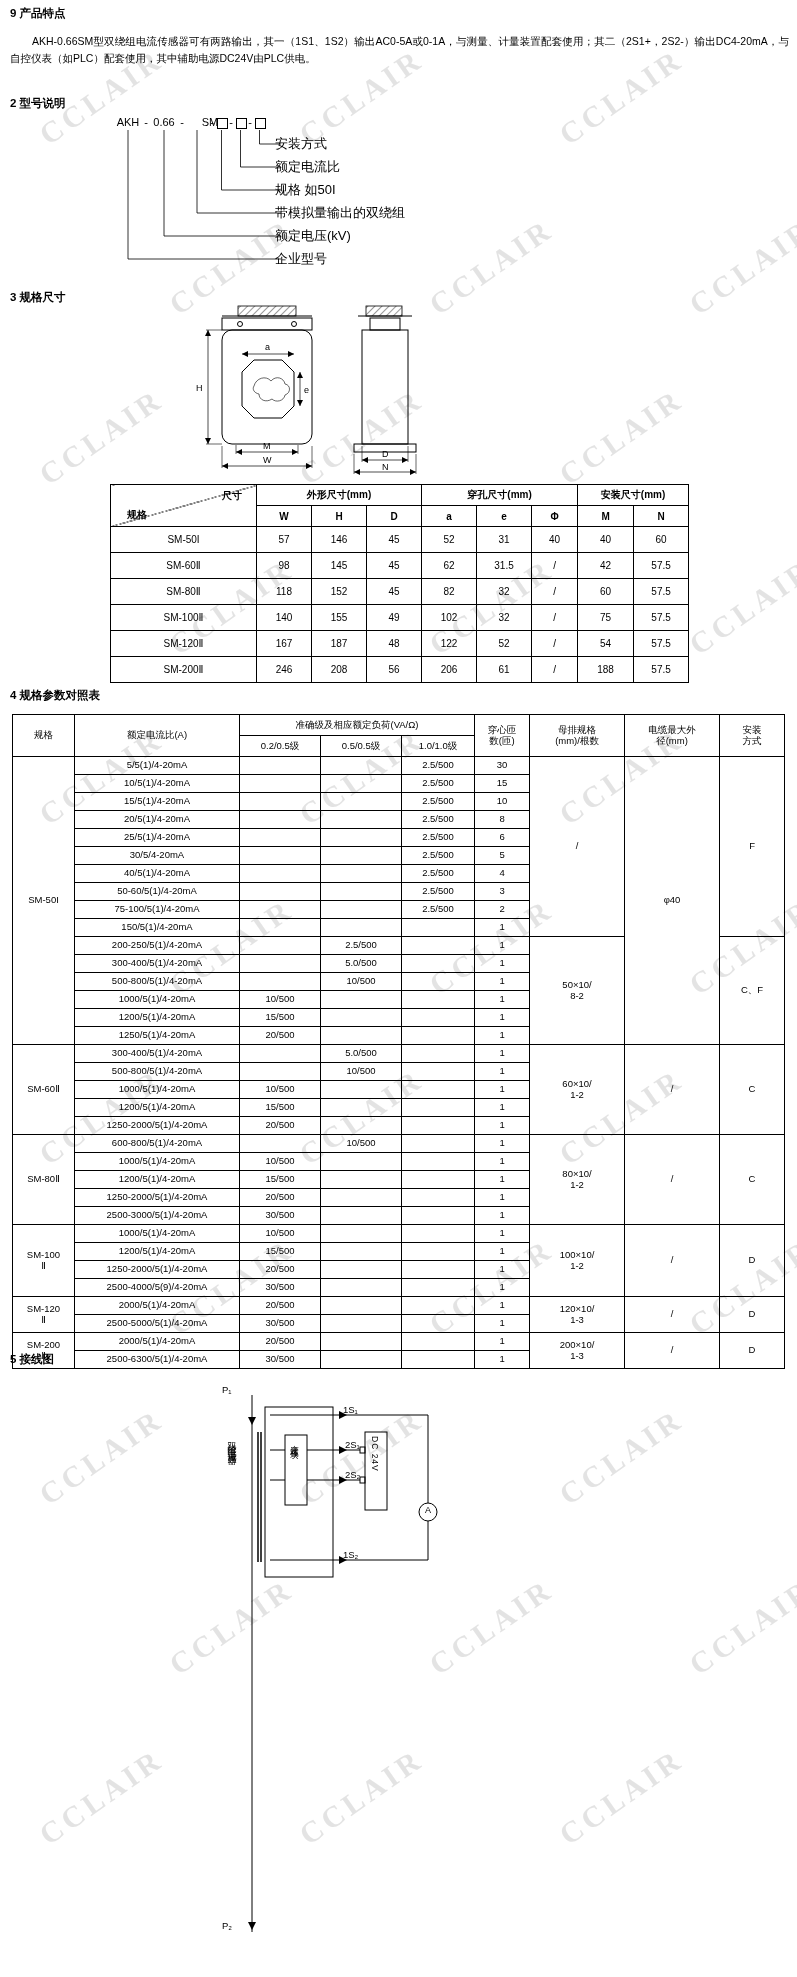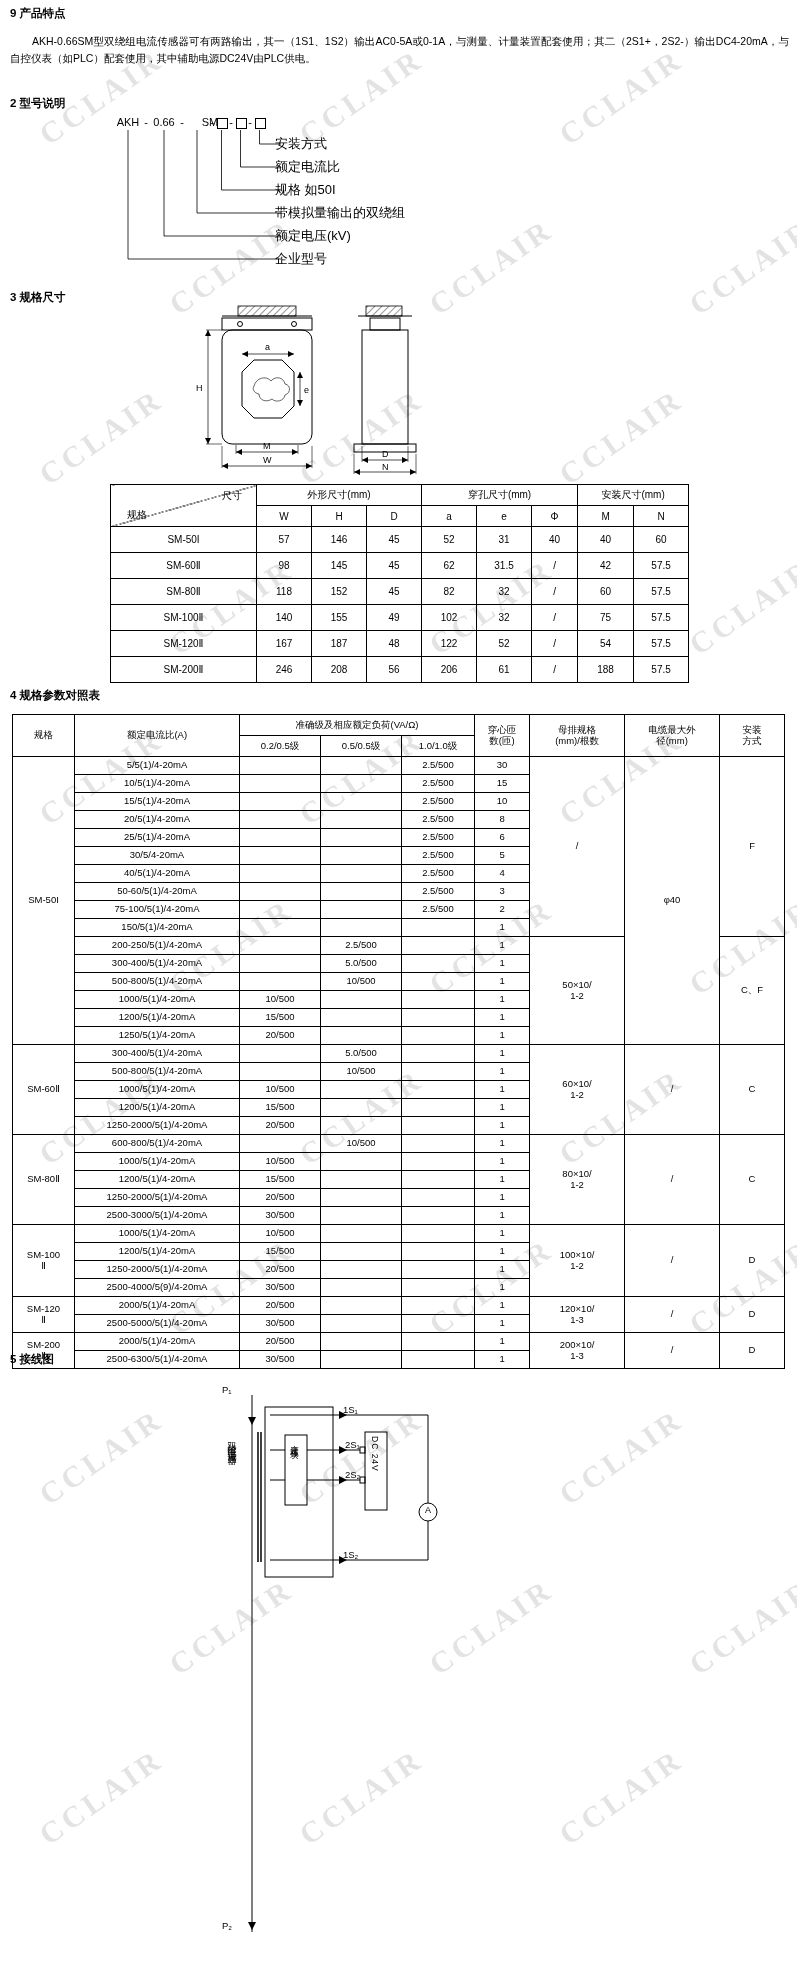--- a/index.html
+++ b/index.html
@@ -30,21 +30,21 @@
   .shape{stroke:#000;stroke-width:1;fill:none;}
   .thin{stroke:#000;stroke-width:.6;fill:none;}
   .dim{stroke:#000;stroke-width:.7;fill:none;marker-start:url(#arr);marker-end:url(#arr);}
   .dimlabel{font-size:9px;fill:#000;}
 
   
   table{border-collapse:collapse;table-layout:fixed;background:transparent;}
   th,td{border:1px solid #000;text-align:center;vertical-align:middle;padding:0 2px;
         font-weight:normal;white-space:pre-line;overflow:hidden;}
   #dim-table{position:absolute;left:110px;top:484px;width:578px;font-size:10px;}
-  #dim-table thead th{height:20px;}
+  #dim-table thead th{height:20px;font-weight:bold;}
   #dim-table tbody td{height:25px;}
   #dim-corner{position:relative;padding:0;
      background:linear-gradient(to bottom right,transparent 49.6%,#000 49.6%,#000 50.4%,transparent 50.4%);}
   #corner-top{position:absolute;top:4px;right:14px;}
   #corner-bottom{position:absolute;bottom:4px;left:16px;}
 
   #param-table{position:absolute;left:12px;top:714px;width:772px;font-size:9.5px;}
   #param-table thead th{height:20px;line-height:1.1;}
   #param-table tbody td{height:17px;line-height:1.1;}
   .span-cell{white-space:pre-line;}
@@ -415,21 +415,21 @@
           <td></td>
           <td>1</td>
         </tr>
         <tr>
           <td>200-250/5(1)/4-20mA</td>
           <td></td>
           <td>2.5/500</td>
           <td></td>
           <td>1</td>
           <td rowspan="6" class="span-cell">50×10/
-1-2</td>
+8-2</td>
           <td rowspan="6" class="span-cell">C、F</td>
         </tr>
         <tr>
           <td>300-400/5(1)/4-20mA</td>
           <td></td>
           <td>5.0/500</td>
           <td></td>
           <td>1</td>
         </tr>
         <tr>

